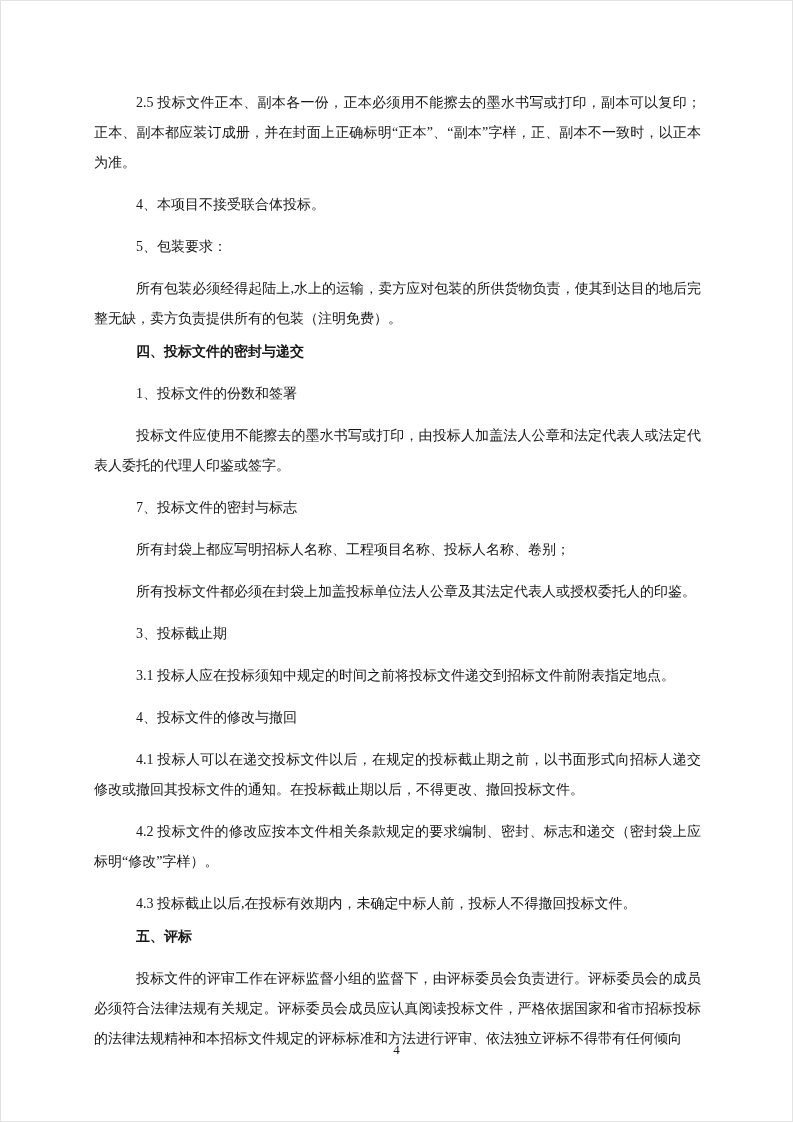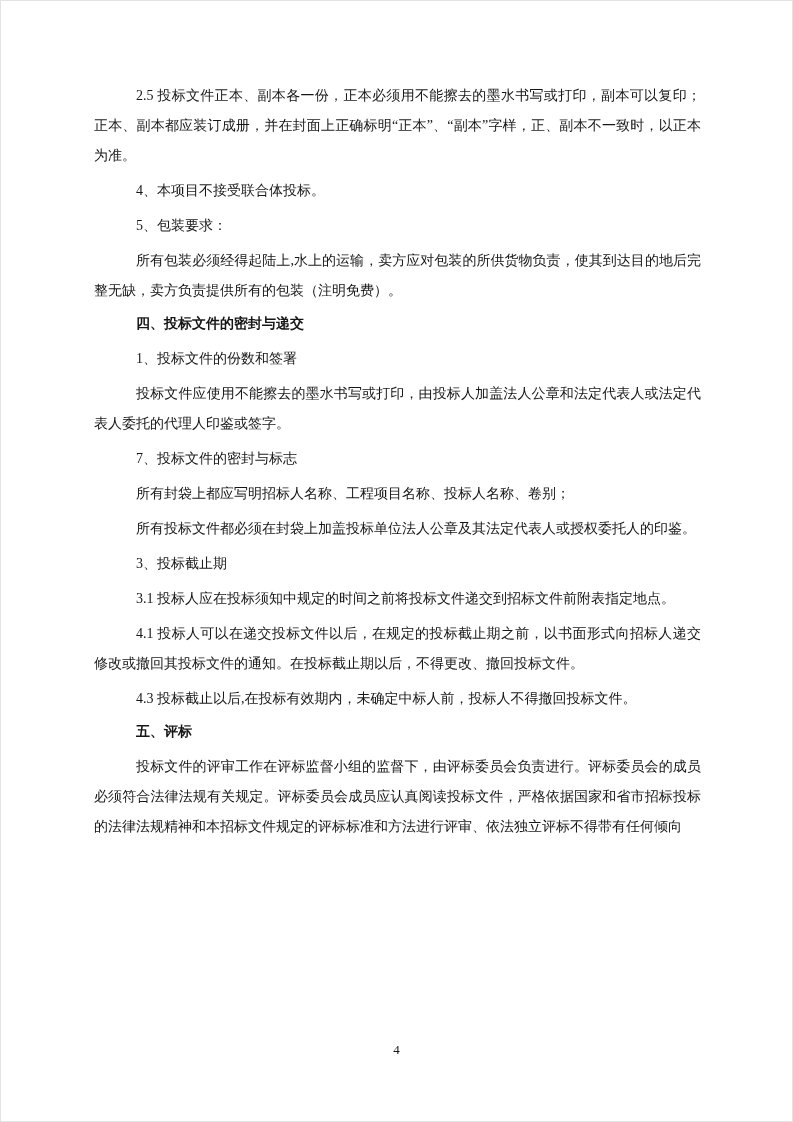--- a/index.html
+++ b/index.html
@@ -19,21 +19,21 @@
     position: absolute;
     top: 75px;
     left: 93px;
     width: 607px;
     font-size: 14px;
     line-height: 30px;
   }
   .para {
     text-align: justify;
     text-indent: 42px;
-    margin: 5px 0 3px 0;
+    margin: 12px 0 3px 0;
     word-break: break-all;
   }
   .heading {
     font-weight: bold;
     margin-top: 3px;
   }
   .footer {
     position: absolute;
     top: 1034px;
     left: 0;
@@ -54,19 +54,21 @@
     <p class="para">5、包装要求：</p>
     <p class="para">所有包装必须经得起陆上,水上的运输，卖方应对包装的所供货物负责，使其到达目的地后完整无缺，卖方负责提供所有的包装（注明免费）。</p>
     <p class="para heading">四、投标文件的密封与递交</p>
     <p class="para">1、投标文件的份数和签署</p>
     <p class="para">投标文件应使用不能擦去的墨水书写或打印，由投标人加盖法人公章和法定代表人或法定代表人委托的代理人印鉴或签字。</p>
     <p class="para">7、投标文件的密封与标志</p>
     <p class="para">所有封袋上都应写明招标人名称、工程项目名称、投标人名称、卷别；</p>
     <p class="para">所有投标文件都必须在封袋上加盖投标单位法人公章及其法定代表人或授权委托人的印鉴。</p>
     <p class="para">3、投标截止期</p>
     <p class="para">3.1 投标人应在投标须知中规定的时间之前将投标文件递交到招标文件前附表指定地点。</p>
+    <p class="para">4、投标文件的修改与撤回</p>
     <p class="para">4.1 投标人可以在递交投标文件以后，在规定的投标截止期之前，以书面形式向招标人递交修改或撤回其投标文件的通知。在投标截止期以后，不得更改、撤回投标文件。</p>
+    <p class="para">4.2 投标文件的修改应按本文件相关条款规定的要求编制、密封、标志和递交（密封袋上应标明“修改”字样）。</p>
     <p class="para">4.3 投标截止以后,在投标有效期内，未确定中标人前，投标人不得撤回投标文件。</p>
     <p class="para heading">五、评标</p>
     <p class="para">投标文件的评审工作在评标监督小组的监督下，由评标委员会负责进行。评标委员会的成员必须符合法律法规有关规定。评标委员会成员应认真阅读投标文件，严格依据国家和省市招标投标的法律法规精神和本招标文件规定的评标标准和方法进行评审、依法独立评标不得带有任何倾向</p>
   </div>
   <div class="footer">4</div>
 </div>
 
 </body></html>

